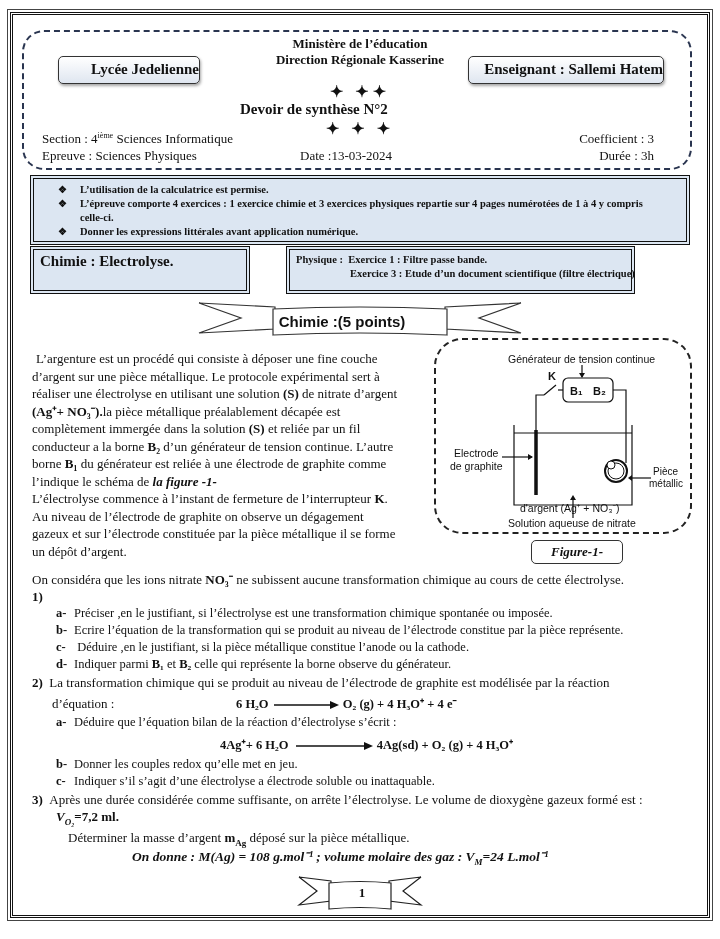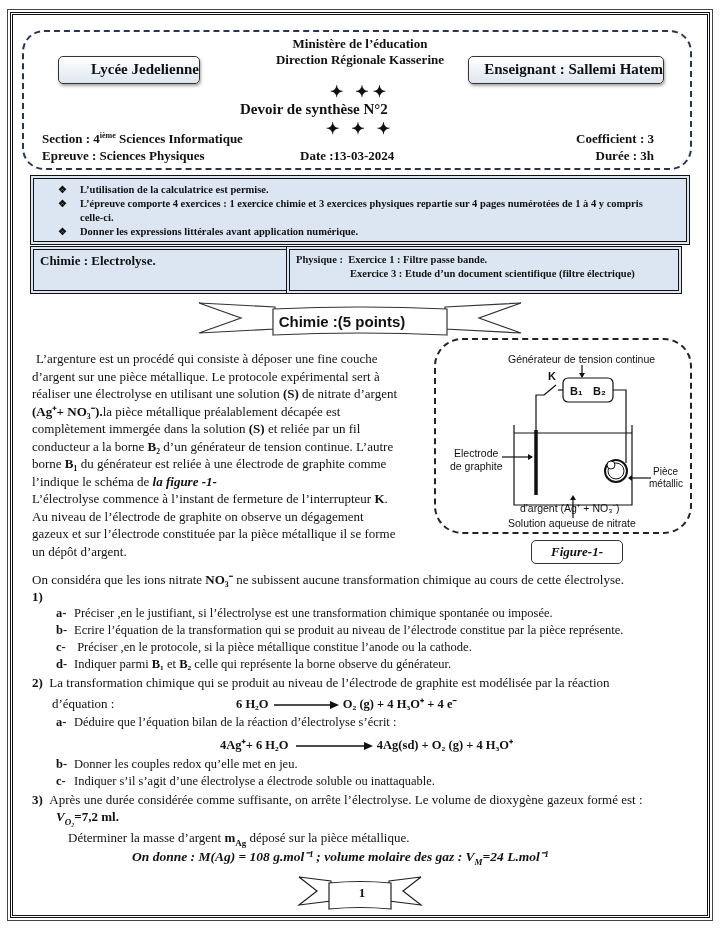--- a/index.html
+++ b/index.html
@@ -25,44 +25,44 @@
   .pill.lycee { left: 58px; top: 56px; width: 142px; }
   .pill.ens { left: 468px; top: 56px; width: 196px; }
 
   .center-head { position: absolute; left: 220px; width: 280px; text-align: center; font-weight: bold; font-size: 13px; line-height: 16px; }
   .center-head.top { top: 36px; }
   .stars { position: absolute; left: 300px; width: 120px; text-align: center; font-size: 16px; font-weight: bold; letter-spacing: 4px; }
   .stars.s1 { top: 82px; }
   .stars.s2 { top: 119px; }
   .devoir { position: absolute; left: 240px; width: 240px; top: 101px; text-align: left; font-weight: bold; font-size: 15px; }
 
-  .meta { position: absolute; font-weight: bold; font-size: 13px; }
+  .meta { position: absolute; font-weight: normal; font-size: 13px; }
   .meta.section { left: 42px; top: 131px; }
   .meta.epreuve { left: 42px; top: 148px; }
   .meta.date { left: 300px; top: 148px; }
   .meta.coef { right: 66px; top: 131px; }
   .meta.duree { right: 66px; top: 148px; }
   sup.small { font-size: 8px; }
 
   .instr-box {
     position: absolute; left: 30px; top: 175px; width: 660px; height: 70px;
     border: 4px double #111; background: #dce6f2;
     padding: 4px 0 0 24px; font-weight: bold; font-size: 10.5px; line-height: 14px;
   }
   .instr-item { display: flex; }
   .instr-item .bullet { width: 22px; flex: none; font-size: 10px; }
   .instr-item .txt { flex: 1; padding-right: 20px; }
   .instr-item + .instr-item { margin-top: 0px; }
 
   .topic-left {
-    position: absolute; left: 30px; top: 246px; width: 260px; height: 48px;
-    border: 4px double #111; background: #dce6f2; font-weight: bold; font-size: 13px; padding: 3px 6px;
+    position: absolute; left: 30px; top: 246px; width: 220px; height: 48px;
+    border: 4px double #111; background: #dce6f2; font-weight: bold; font-size: 15px; padding: 3px 6px;
   }
   .topic-right {
-    position: absolute; left: 286px; top: 246px; width: 396px; height: 48px;
+    position: absolute; left: 286px; top: 246px; width: 349px; height: 48px;
     border: 4px double #111; background: #dce6f2; font-weight: bold; font-size: 10.5px; padding: 3px 6px; line-height: 14px;
   }
   .topic-right .line { white-space: nowrap; }
   .topic-right .l2 { padding-left: 52px; }
   .topic-right .l3 { padding-left: 54px; }
 
   .banner { position: absolute; left: 195px; top: 301px; width: 330px; height: 36px; }
   .banner-label {
     position: absolute; left: 272px; top: 310px; width: 140px; height: 24px;
     text-align: center; font-family: "Liberation Sans", sans-serif; font-weight: bold; font-size: 15px; line-height: 24px;
@@ -185,21 +185,21 @@
 <div style="position:absolute; left:520px; top:501px; font-family:'Liberation Sans',sans-serif; font-size:10.5px;">d'argent (Ag⁺ + NO₃⁻)</div>
 <div class="fig-caption">Figure-1-</div>
 
 <div class="body-text" style="top:571px;">
   <span>On considéra que les ions nitrate </span><b>NO₃⁻</b><span> ne subissent aucune transformation chimique au cours de cette électrolyse.</span>
 </div>
 
 <div class="body-text q-num" style="top:588px;">1)</div>
 <div class="q-sub" style="top:605px;"><span class="letter">a-</span><span>Préciser ,en le justifiant, si l’électrolyse est une transformation chimique spontanée ou imposée.</span></div>
 <div class="q-sub" style="top:622px;"><span class="letter">b-</span><span>Ecrire l’équation de la transformation qui se produit au niveau de l’électrode constitue par la pièce représente.</span></div>
-<div class="q-sub" style="top:639px;"><span class="letter">c-</span><span> Préciser ,en le protocole, si la pièce métallique constitue l’anode ou la cathode.</span></div>
+<div class="q-sub" style="top:639px;"><span class="letter">c-</span><span> Déduire ,en le justifiant, si la pièce métallique constitue l’anode ou la cathode.</span></div>
 <div class="q-sub" style="top:656px;"><span class="letter">d-</span><span>Indiquer parmi </span><b>B₁</b><span> et </span><b>B₂</b><span> celle qui représente la borne observe du générateur.</span></div>
 
 <div class="body-text" style="top:674px; white-space:nowrap;">
   <span class="q-num">2)</span>&nbsp;&nbsp;<span>La transformation chimique qui se produit au niveau de l’électrode de graphite est modélisée par la réaction</span>
 </div>
 <div class="body-text" style="top:695px; left:52px;">d’équation :</div>
 <div class="eq" style="left:236px; top:695px;">
   <span>6 H₂O</span>
   <svg class="arrow" width="68" height="10">
       <line x1="2" y1="5" x2="60" y2="5" stroke="#111" stroke-width="1.5"></line>

